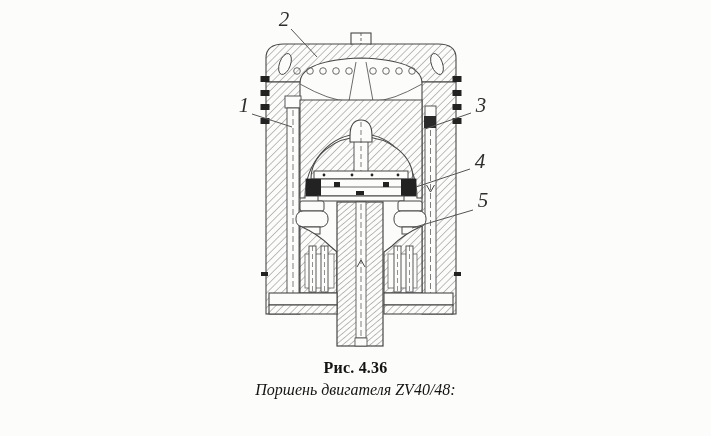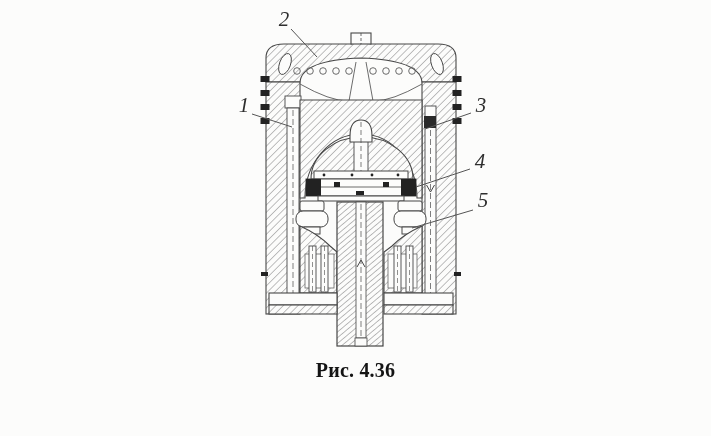--- a/index.html
+++ b/index.html
@@ -4,21 +4,21 @@
 <style>
   html,body { margin:0; padding:0; }
   .page {
     position:relative; width:711px; height:436px;
     background:#fcfcfb; overflow:hidden;
     font-family:"Liberation Serif","DejaVu Serif",serif;
     color:#141414;
   }
   .drawing { position:absolute; left:0; top:0; }
   .cap { position:absolute; left:0; width:711px; text-align:center; line-height:1.15; }
-  .fig-num   { top:359px; font-size:20px; font-weight:bold; letter-spacing:.2px; }
+  .fig-num   { top:359px; font-size:16px; font-weight:bold; letter-spacing:.2px; }
   .fig-title { top:381px; font-size:16px; font-style:italic; }
   .fig-legend{ top:403px; font-size:15.5px; white-space:nowrap; }
   .fig-legend i { font-style:italic; padding-right:2px; }
   svg text.callout {
     font-family:"Liberation Serif","DejaVu Serif",serif;
     font-style:italic; font-size:21px; fill:#2e2e2e;
   }
 </style>
 </head>
 <body>
@@ -186,14 +186,15 @@
       <line x1="470" y1="169" x2="416" y2="187" stroke="#555555" stroke-width="1"></line>
       <text class="callout" x="480" y="168" text-anchor="middle">4</text>
     </g>
     <g>
       <line x1="473" y1="210" x2="412" y2="228" stroke="#555555" stroke-width="1"></line>
       <text class="callout" x="483" y="207" text-anchor="middle">5</text>
     </g>
   </svg>
 
   <div class="cap fig-num">Рис. 4.36</div>
+  <div class="cap fig-title">Поршень двигателя ZV40/48:</div>
 
 </div>
 
 </body></html>

